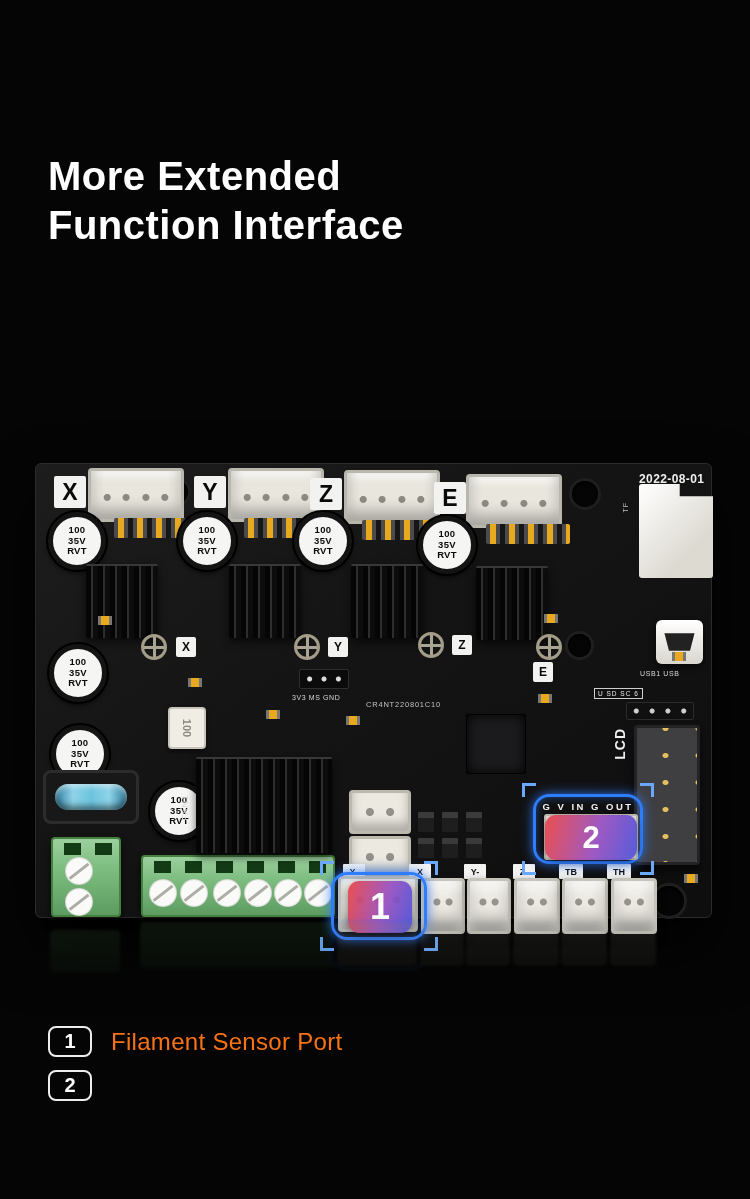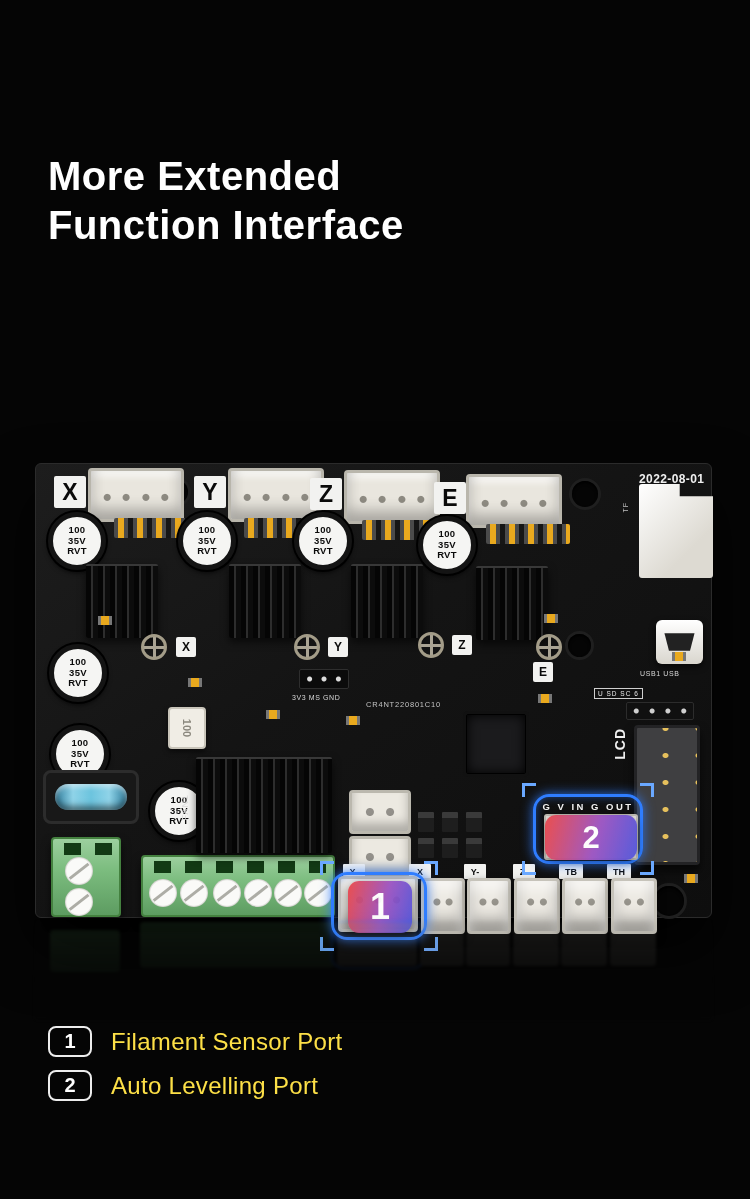--- a/index.html
+++ b/index.html
@@ -127,21 +127,21 @@
   .reflection::after { content:""; position:absolute; inset:0; background:linear-gradient(180deg,rgba(5,5,5,.1),#050505 85%); }
   .ghost { position:absolute; border-radius:4px; background:#9a978f; }
   .ghost.green { background:#4f8a52; }
   .ghost.blue { background:transparent; border:3px solid var(--accent); }
 
   
   .legend { position:absolute; left:48px; top:1026px; }
   .legend-row { display:flex; align-items:center; margin-bottom:13px; }
   .legend-num { width:44px; height:31px; border:2px solid #ededed; border-radius:8px; color:#ffffff;
                 font-size:20px; font-weight:700; display:flex; align-items:center; justify-content:center; }
-  .legend-label { margin-left:19px; color:#fde047; font-size:24px; font-weight:500; letter-spacing:.3px; }
+  .legend-label { margin-left:19px; color:#f97316; font-size:24px; font-weight:500; letter-spacing:.3px; }
 </style>
 </head>
 <body>
 
 <div id="stage">
 
   <div class="hero">
     <div class="title pre">More Extended
 Function Interface</div>
   </div>
@@ -300,17 +300,16 @@
     <div class="ghost" style="left:575px;top:2px;width:46px;height:44px;"></div>
   </div>
 
   <div class="legend">
     <div class="legend-row">
       <div class="legend-num">1</div>
       <div class="legend-label">Filament Sensor Port</div>
     </div>
     <div class="legend-row">
       <div class="legend-num">2</div>
-      <div class="legend-label">Auto Levelling Port</div>
     </div>
   </div>
 
 </div>
 
 </body></html>

